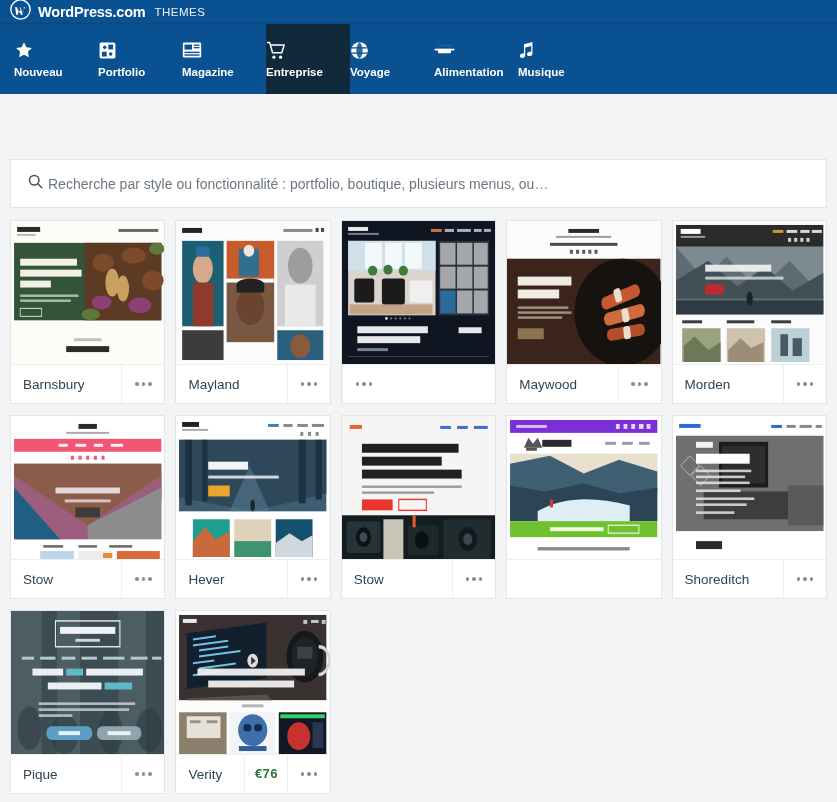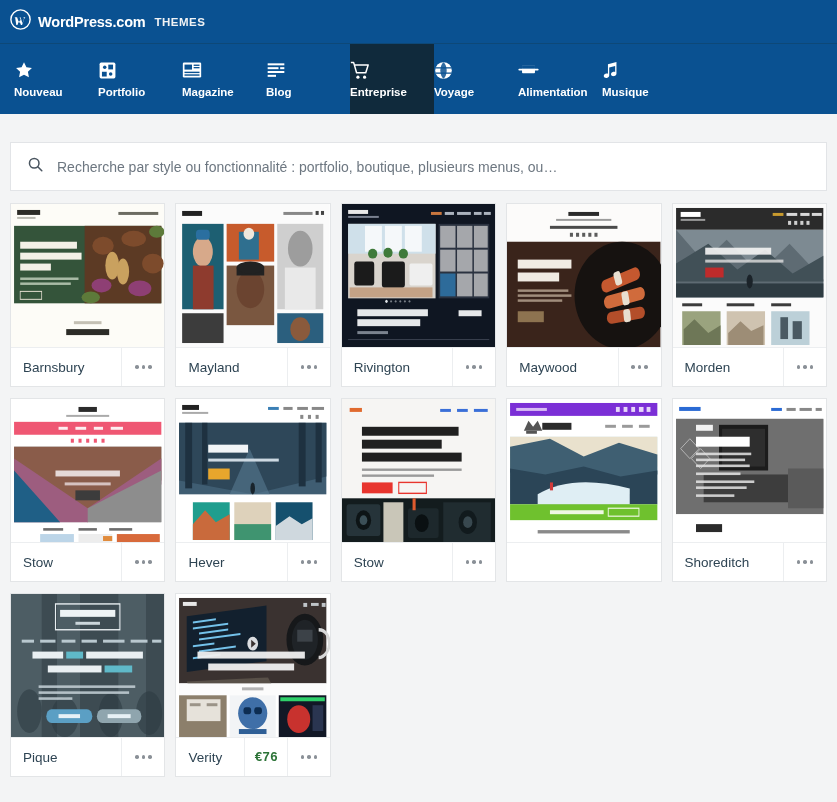--- a/index.html
+++ b/index.html
@@ -5,31 +5,31 @@
   * { box-sizing: border-box; margin: 0; padding: 0; }
   html, body {
     width: 837px; height: 802px;
     font-family: "Liberation Sans", sans-serif;
     background: #f3f4f5;
     overflow: hidden;
   }
 
   
   .masthead {
-    height: 44px; background: #0a5191;
+    height: 24px; background: #0a5191;
     display: flex; align-items: center; padding-left: 10px;
     border-bottom: 1px solid #0d4878;
   }
   .wp-logo { width: 21px; height: 21px; flex: 0 0 auto; }
   .brand {
     color: #fff; font-size: 14.5px; font-weight: bold;
     margin-left: 7px; letter-spacing: -.2px;
   }
   .brand-sub {
-    color: #f0f2f4; font-size: 11.5px; font-weight: bold;
+    color: #f0f2f4; font-size: 11.5px; font-weight: normal;
     margin-left: 9px; letter-spacing: .5px; text-align: center;
   }
 
   
   .navbar {
     height: 70px; background: #0a5191;
     display: flex; align-items: stretch;
     padding-left: 14px;
   }
   .nav-item {
@@ -40,21 +40,21 @@
   .nav-item.active { background: #102a3c; }
   .nav-icon { height: 20px; display: flex; align-items: center; justify-content: center; }
   .nav-icon svg { display: block; }
   .nav-label { font-size: 11.5px; font-weight: bold; white-space: nowrap; }
 
   
   .content { padding: 0 10px; }
   .search-wrap { padding: 28px 0 12px; }
   .search-box {
     height: 49px; background: #fff; border: 1px solid #e2e4e7;
-    display: flex; align-items: center; padding: 0 16px; gap: 13px;
+    display: flex; align-items: center; padding: 0 16px; gap: 4px; margin-top: 37px;
   }
   .search-box .magnifier { flex: 0 0 auto; }
   .search-input {
     border: 0; outline: 0; flex: 1 1 auto;
     font-family: "Liberation Sans", sans-serif;
     font-size: 14px; color: #2e4453; background: transparent;
   }
   .search-input::placeholder { color: #6d7781; }
 
   
@@ -132,32 +132,20 @@
         <svg width="20" height="18" viewBox="0 0 24 20">
           <rect x="1" y="1" width="22" height="18" rx="1.5" fill="#fff"></rect>
           <rect x="3" y="3.5" width="9" height="6" fill="#0a5191"></rect>
           <rect x="14" y="3.5" width="7" height="1.6" fill="#0a5191"></rect>
           <rect x="14" y="6.4" width="7" height="1.6" fill="#0a5191"></rect>
           <rect x="3" y="12" width="18" height="1.7" fill="#0a5191"></rect>
           <rect x="3" y="15.2" width="18" height="1.7" fill="#0a5191"></rect>
         </svg>
       </span>
       <span class="nav-label">Magazine</span>
-    </div>
-    <div class="nav-item">
-      <span class="nav-icon">
-        <svg width="20" height="16" viewBox="0 0 24 18">
-          <rect x="2" y="1" width="20" height="2.4" fill="#fff"></rect>
-          <rect x="2" y="5.6" width="13" height="2.4" fill="#fff"></rect>
-          <rect x="17" y="5.6" width="5" height="2.4" fill="#fff"></rect>
-          <rect x="2" y="10.2" width="20" height="2.4" fill="#fff"></rect>
-          <rect x="2" y="14.8" width="10" height="2.4" fill="#fff"></rect>
-        </svg>
-      </span>
-      <span class="nav-label">Blog</span>
     </div>
     <div class="nav-item active">
       <span class="nav-icon">
         <svg width="20" height="19" viewBox="0 0 24 22">
           <path d="M1 1.5h3.3l1 3m0 0l2.6 9.2h11L21.8 4.5H5.3z" stroke="#fff" stroke-width="1.8" fill="none" stroke-linejoin="round"></path>
           <circle cx="9.5" cy="19" r="1.9" fill="#fff"></circle>
           <circle cx="17.5" cy="19" r="1.9" fill="#fff"></circle>
         </svg>
       </span>
       <span class="nav-label">Entreprise</span>
@@ -336,21 +324,20 @@
               <circle cx="88" cy="98" r="1.2" opacity=".5"></circle>
             </g>
     <rect x="20" y="106" width="92" height="7" fill="#e6e8ea"></rect>
     <rect x="20" y="116" width="82" height="7" fill="#e6e8ea"></rect>
     <rect x="20" y="128" width="40" height="3" fill="#7b838f"></rect>
     <rect x="152" y="107" width="30" height="6" fill="#e6e8ea"></rect>
     <rect x="8" y="136" width="184" height="1" fill="#3a4150"></rect>
    </svg>
         </div>
         <div class="card-foot">
-          <div class="card-title">Rivington</div>
           <div class="card-more">
             <span class="dot"></span>
             <span class="dot"></span>
             <span class="dot"></span>
           </div>
         </div>
       </div>
       <div class="card">
         <div class="thumb">
    <svg viewBox="0 0 200 144" preserveAspectRatio="none">

